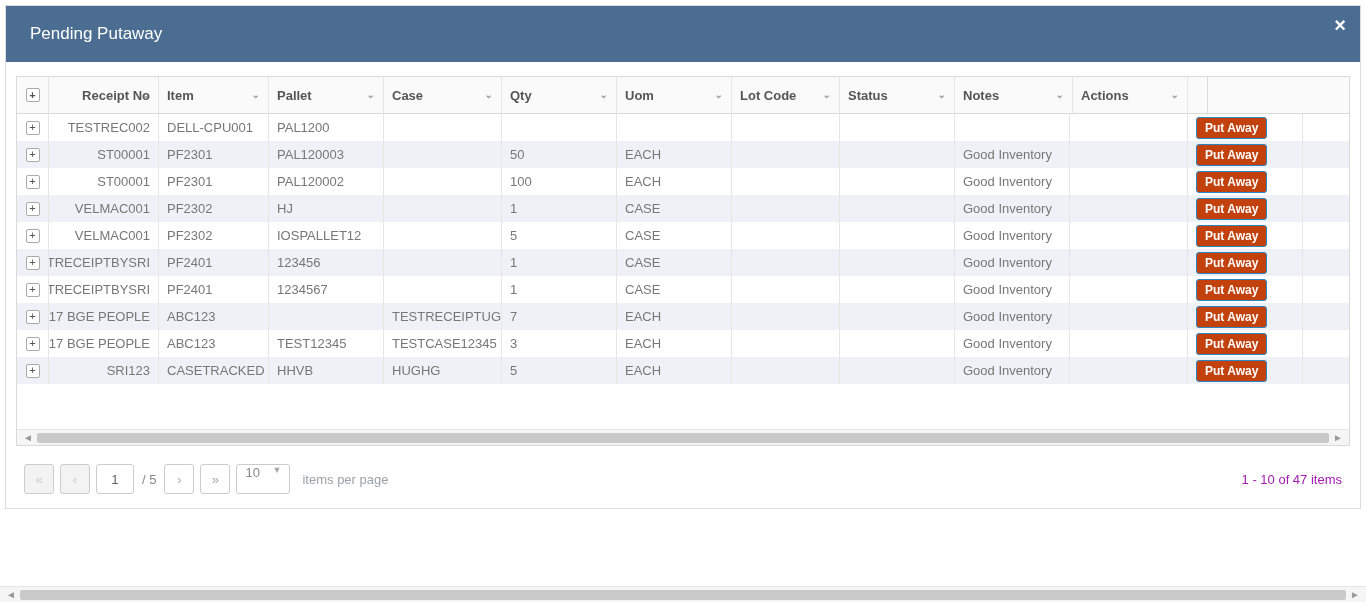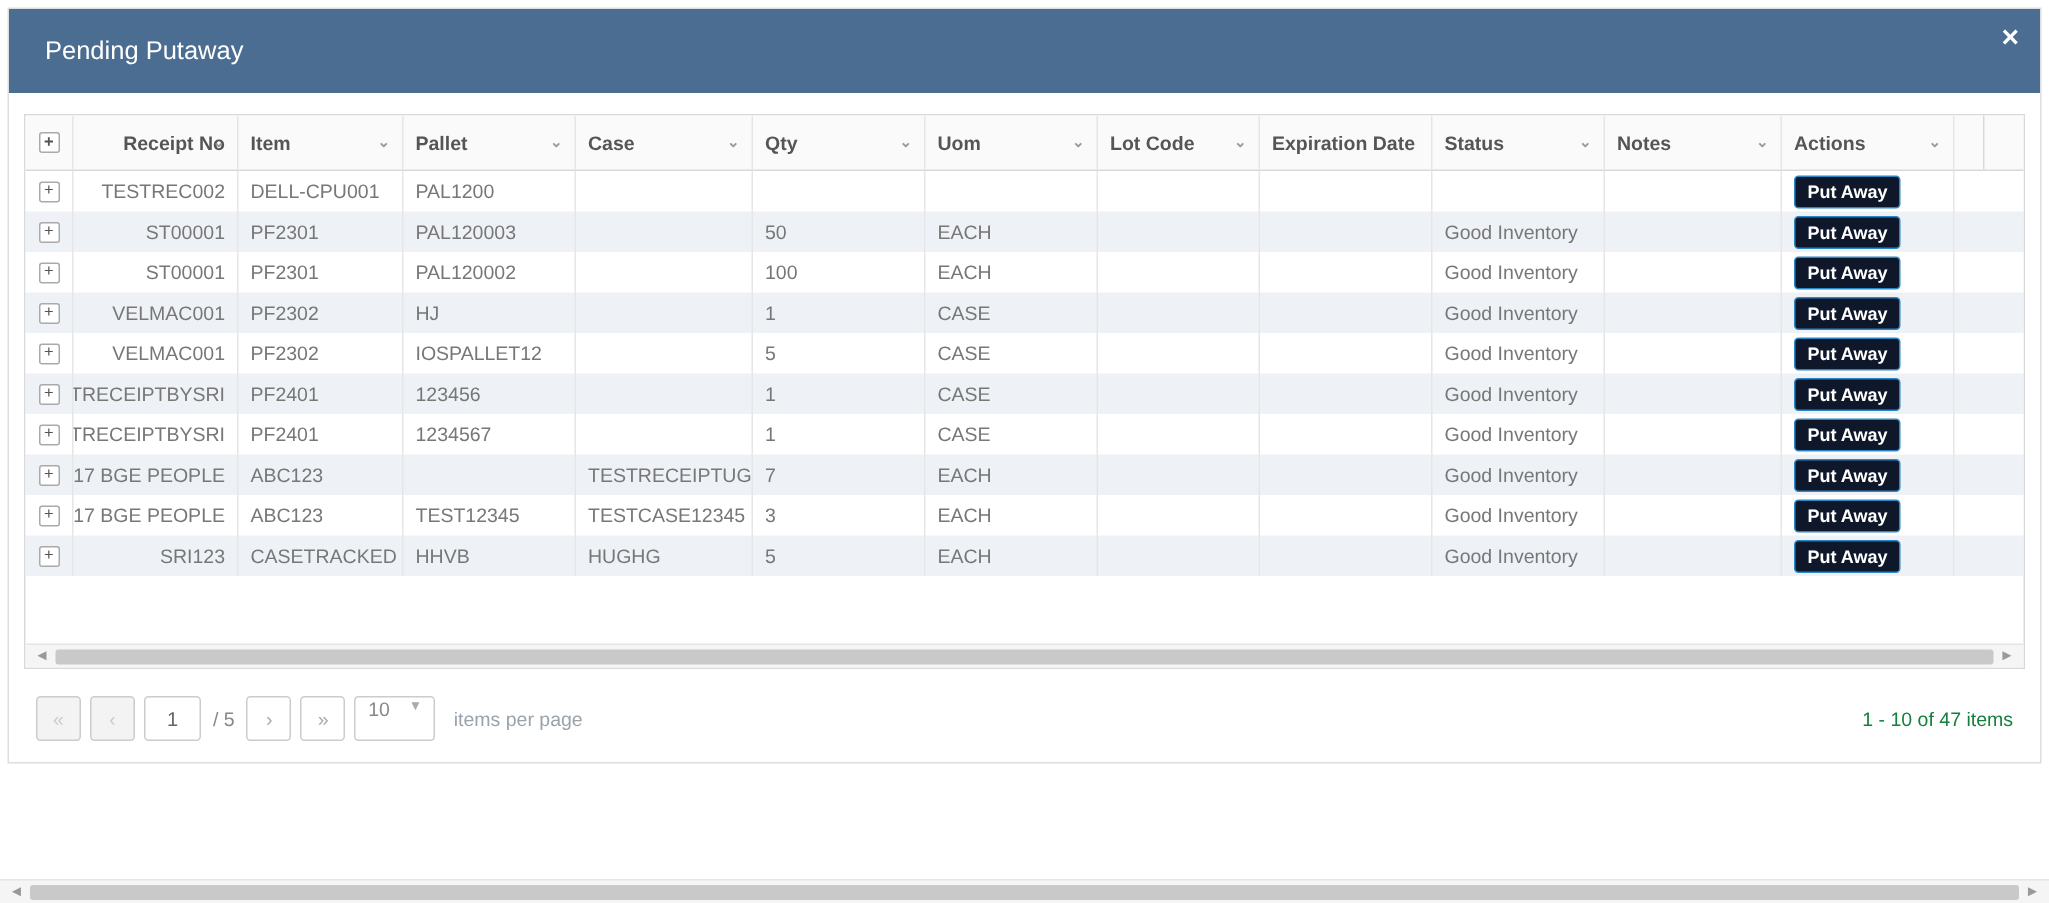--- a/index.html
+++ b/index.html
@@ -94,21 +94,21 @@
   .c-status   { width: 115px; }
   .c-notes    { width: 118px; }
   .c-actions  { width: 115px; }
   .c-gutter   { width: 20px; border-right: none; }
 
   .grid-body .grid-row:nth-child(even) { background: #eef2f6; }
   .grid-body .grid-row:nth-child(odd) { background: #fff; }
   .grid-body .cell { color: #777; }
 
   .btn-putaway {
-    background: #0f172a;
+    background: #c2410c;
     border: 1px solid #2a86c5;
     border-radius: 3px;
     color: #fff;
     font-size: 12px;
     font-weight: 600;
     padding: 3px 8px;
     cursor: pointer;
   }
 
   .grid-empty {
@@ -157,21 +157,21 @@
   .page-size {
     border: 1px solid #ccc;
     border-radius: 3px;
     width: 54px; height: 30px;
     display: flex; justify-content: space-between;
     padding: 0 8px; color: #888;
     cursor: pointer;
   }
   .page-label { color: #9aa3ab; margin-left: 6px; }
   .pager-spacer { flex: 1; }
-  .pager-summary { color: #15803d; }
+  .pager-summary { color: #a21caf; }
 
   .bottom-scroll {
     position: absolute;
     bottom: 0; left: 0; right: 0;
     height: 16px;
     background: #f5f5f5;
     border-top: 1px solid #e6e6e6;
     display: flex; align-items: center; padding: 0 6px;
   }
   .bottom-scroll .arrow { width: 10px; color: #999; font-size: 10px; cursor: pointer; }
@@ -213,23 +213,20 @@
             <span>Qty</span>
             <span class="chev">⌄</span>
           </div>
         <div class="hcell c-uom">
             <span>Uom</span>
             <span class="chev">⌄</span>
           </div>
         <div class="hcell c-lot">
             <span>Lot Code</span>
             <span class="chev">⌄</span>
-          </div>
-        <div class="hcell c-exp">
-            <span>Expiration Date</span>
           </div>
         <div class="hcell c-status">
             <span>Status</span>
             <span class="chev">⌄</span>
           </div>
         <div class="hcell c-notes">
             <span>Notes</span>
             <span class="chev">⌄</span>
           </div>
         <div class="hcell c-actions">

